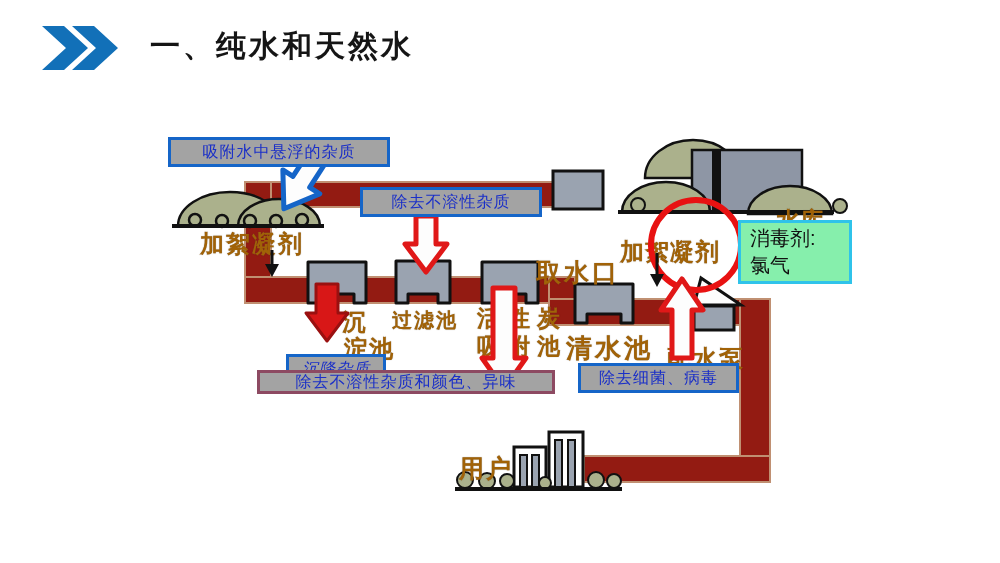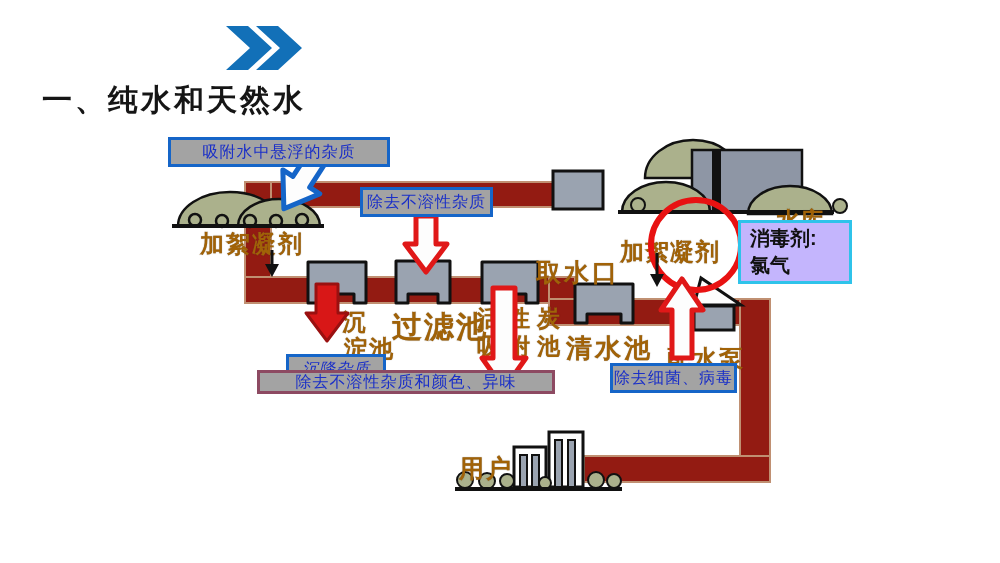--- a/index.html
+++ b/index.html
@@ -3,40 +3,40 @@
 <meta charset="utf-8">
 <style>
   html,body{margin:0;padding:0;background:#fff;}
   #slide{
     position:relative;width:1000px;height:563px;background:#ffffff;
     overflow:hidden;font-family:"Liberation Sans",sans-serif;
   }
   .abs{position:absolute;}
   svg{display:block;}
   
-  #title-row{left:42px;top:26px;display:flex;align-items:flex-end;gap:10px;z-index:5;flex-direction:column;}
+  #title-row{left:42px;top:26px;display:flex;align-items:flex-start;gap:28px;z-index:5;}
   #page-title{
     font-family:"Liberation Sans",sans-serif;font-size:30px;font-weight:600;
     color:#151515;letter-spacing:3px;white-space:nowrap;
   }
   
   .dlabel{
     font-family:"Liberation Serif",serif;font-weight:bold;color:#a16207;
     white-space:nowrap;z-index:2;text-shadow:0 0 1px rgba(60,60,60,.55);
   }
   
   .callout{
     box-sizing:border-box;display:flex;align-items:center;justify-content:center;
     background:#a3a3a3;border:3px solid #1565c8;color:#1a2fc8;
     font-size:16px;letter-spacing:1px;white-space:nowrap;z-index:4;
     font-family:"Liberation Sans",sans-serif;
   }
   .callout.purple{border-color:#8d4a62;}
   .callout.yellow{
-    background:#c4b5fd;border-color:#2fc3ea;color:#111;font-weight:bold;
+    background:#86efac;border-color:#2fc3ea;color:#111;font-weight:normal;
     flex-direction:column;align-items:flex-start;justify-content:center;
     padding-left:9px;font-size:20px;line-height:27px;letter-spacing:0;
   }
   .layer{left:0;top:0;z-index:1;pointer-events:none;}
   .layer.top{z-index:3;}
 </style>
 </head>
 <body>
 
 <div id="slide">
@@ -107,21 +107,21 @@
       <rect x="455" y="487" width="167" height="4" fill="#111"></rect>
     </g>
   </svg>
 
   <div class="abs dlabel" style="left:200px;top:228px;font-size:24px;letter-spacing:2px;">加絮凝剂</div>
   <div class="abs dlabel" style="left:536px;top:220px;font-size:25px;letter-spacing:3px;margin-top:36px;">取水口</div>
   <div class="abs dlabel" style="left:620px;top:236px;font-size:24px;letter-spacing:1px;">加絮凝剂</div>
   <div class="abs dlabel" style="left:776px;top:205px;font-size:24px;">水库</div>
   <div class="abs dlabel" style="left:342px;top:306px;font-size:24px;">沉</div>
   <div class="abs dlabel" style="left:344px;top:333px;font-size:24px;letter-spacing:1px;">淀池</div>
-  <div class="abs dlabel" style="left:392px;top:307px;font-size:30px;letter-spacing:2px;">过滤池</div>
+  <div class="abs dlabel" style="left:392px;top:307px;font-size:20px;letter-spacing:2px;">过滤池</div>
   <div class="abs dlabel" style="left:477px;top:303px;font-size:23px;letter-spacing:7px;">活性炭</div>
   <div class="abs dlabel" style="left:477px;top:331px;font-size:23px;letter-spacing:7px;">吸附池</div>
   <div class="abs dlabel" style="left:566px;top:331px;font-size:26px;letter-spacing:3px;">清水池</div>
   <div class="abs dlabel" style="left:667px;top:343px;font-size:24px;letter-spacing:2px;">配水泵</div>
   <div class="abs dlabel" style="left:459px;top:452px;font-size:25px;letter-spacing:2px;">用户</div>
 
   <svg class="abs layer top" width="1000" height="563" viewBox="0 0 1000 563">
 
     <circle cx="696" cy="245" r="45" fill="none" stroke="#e81212" stroke-width="6"></circle>
 
@@ -150,23 +150,23 @@
       <polygon points="265,264 279,264 272,277" fill="#111"></polygon>
     </g>
 
     <g>
       <line x1="657" y1="253" x2="657" y2="276" stroke="#111" stroke-width="3"></line>
       <polygon points="650,274 664,274 657,287" fill="#111"></polygon>
     </g>
   </svg>
 
   <div class="abs callout" style="left:168px;top:137px;width:222px;height:30px;">吸附水中悬浮的杂质</div>
-  <div class="abs callout" style="left:360px;top:187px;width:133px;height:30px;">除去不溶性杂质</div>
+  <div class="abs callout" style="left:360px;top:187px;width:182px;height:30px;">除去不溶性杂质</div>
   <div class="abs callout" style="left:286px;top:354px;width:100px;height:30px;font-style:italic;">沉降杂质</div>
-  <div class="abs callout" style="left:610px;top:363px;width:127px;height:30px;">除去细菌、病毒</div>
+  <div class="abs callout" style="left:578px;top:363px;width:161px;height:30px;">除去细菌、病毒</div>
   <div class="abs callout purple" style="left:257px;top:370px;width:298px;height:24px;">除去不溶性杂质和颜色、异味</div>
   <div class="abs callout yellow" style="left:738px;top:220px;width:114px;height:64px;">
     <span>消毒剂:</span>
     <span>氯气</span>
   </div>
 
   <div class="abs" id="title-row">
     <svg width="80" height="44" viewBox="0 0 80 44">
       <polygon points="0,0 22,0 46,22 22,44 0,44 24,22" fill="#1270b8"></polygon>
       <polygon points="30,0 52,0 76,22 52,44 30,44 54,22" fill="#1270b8"></polygon>

